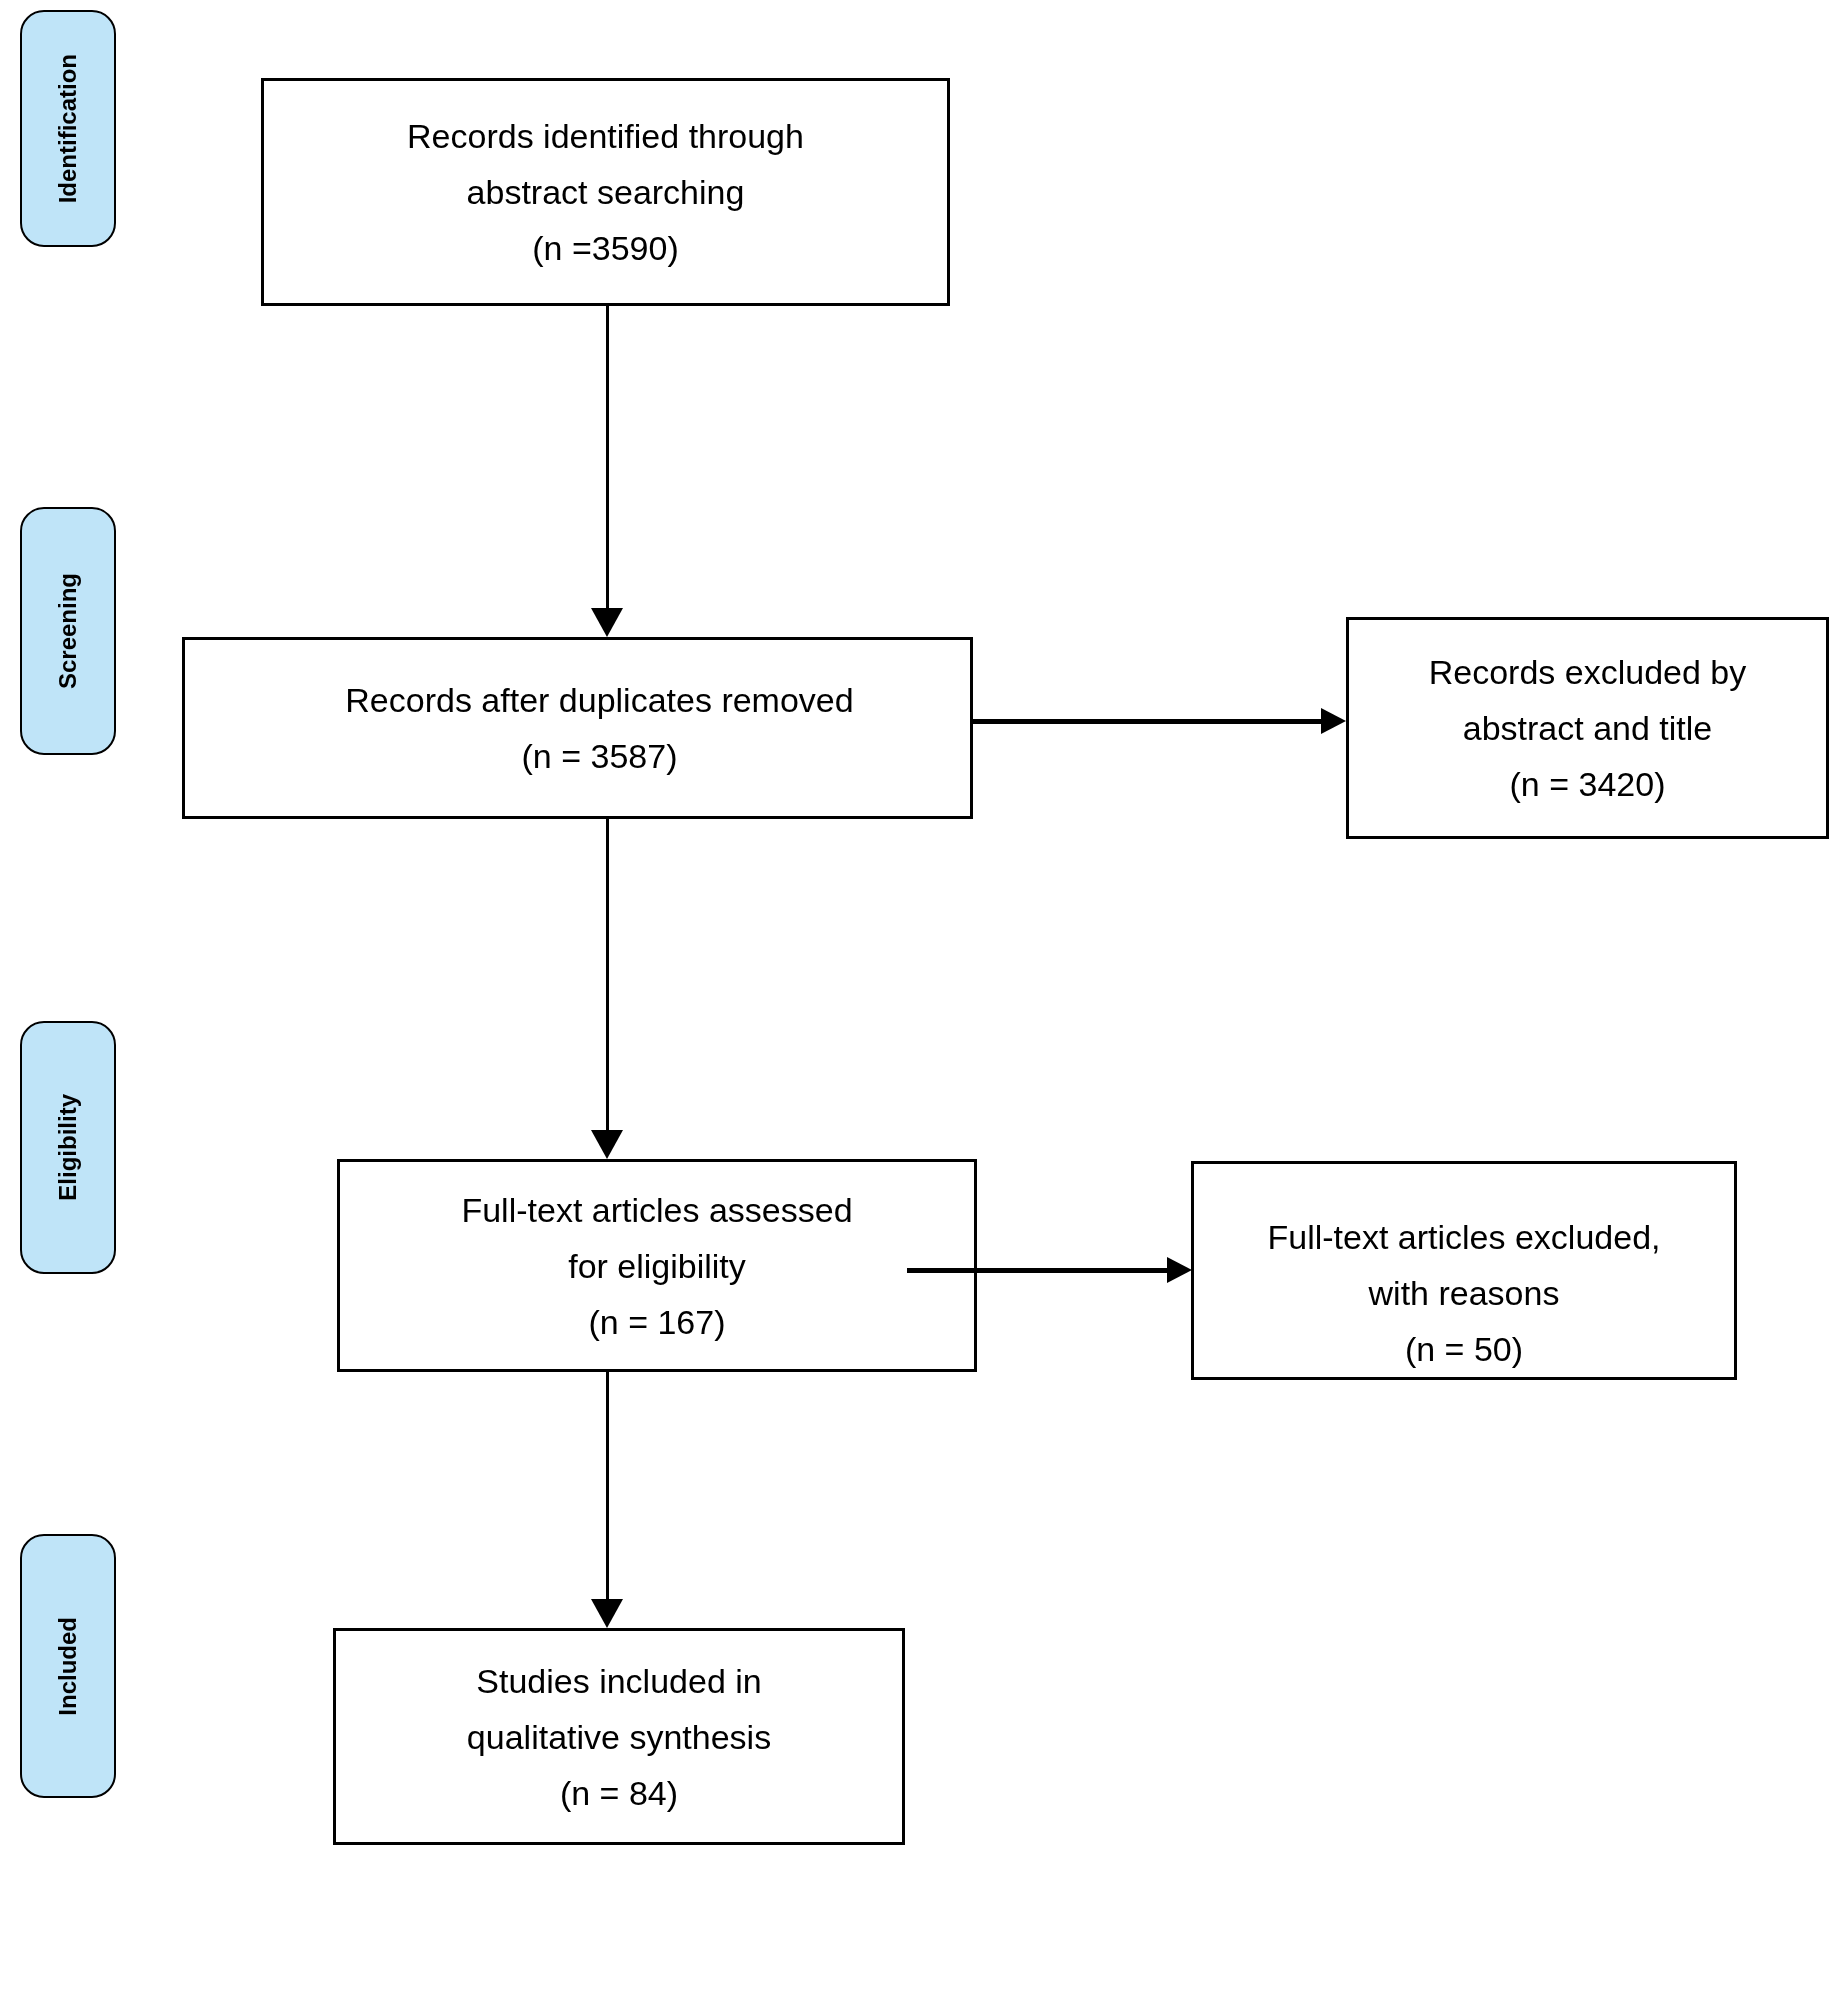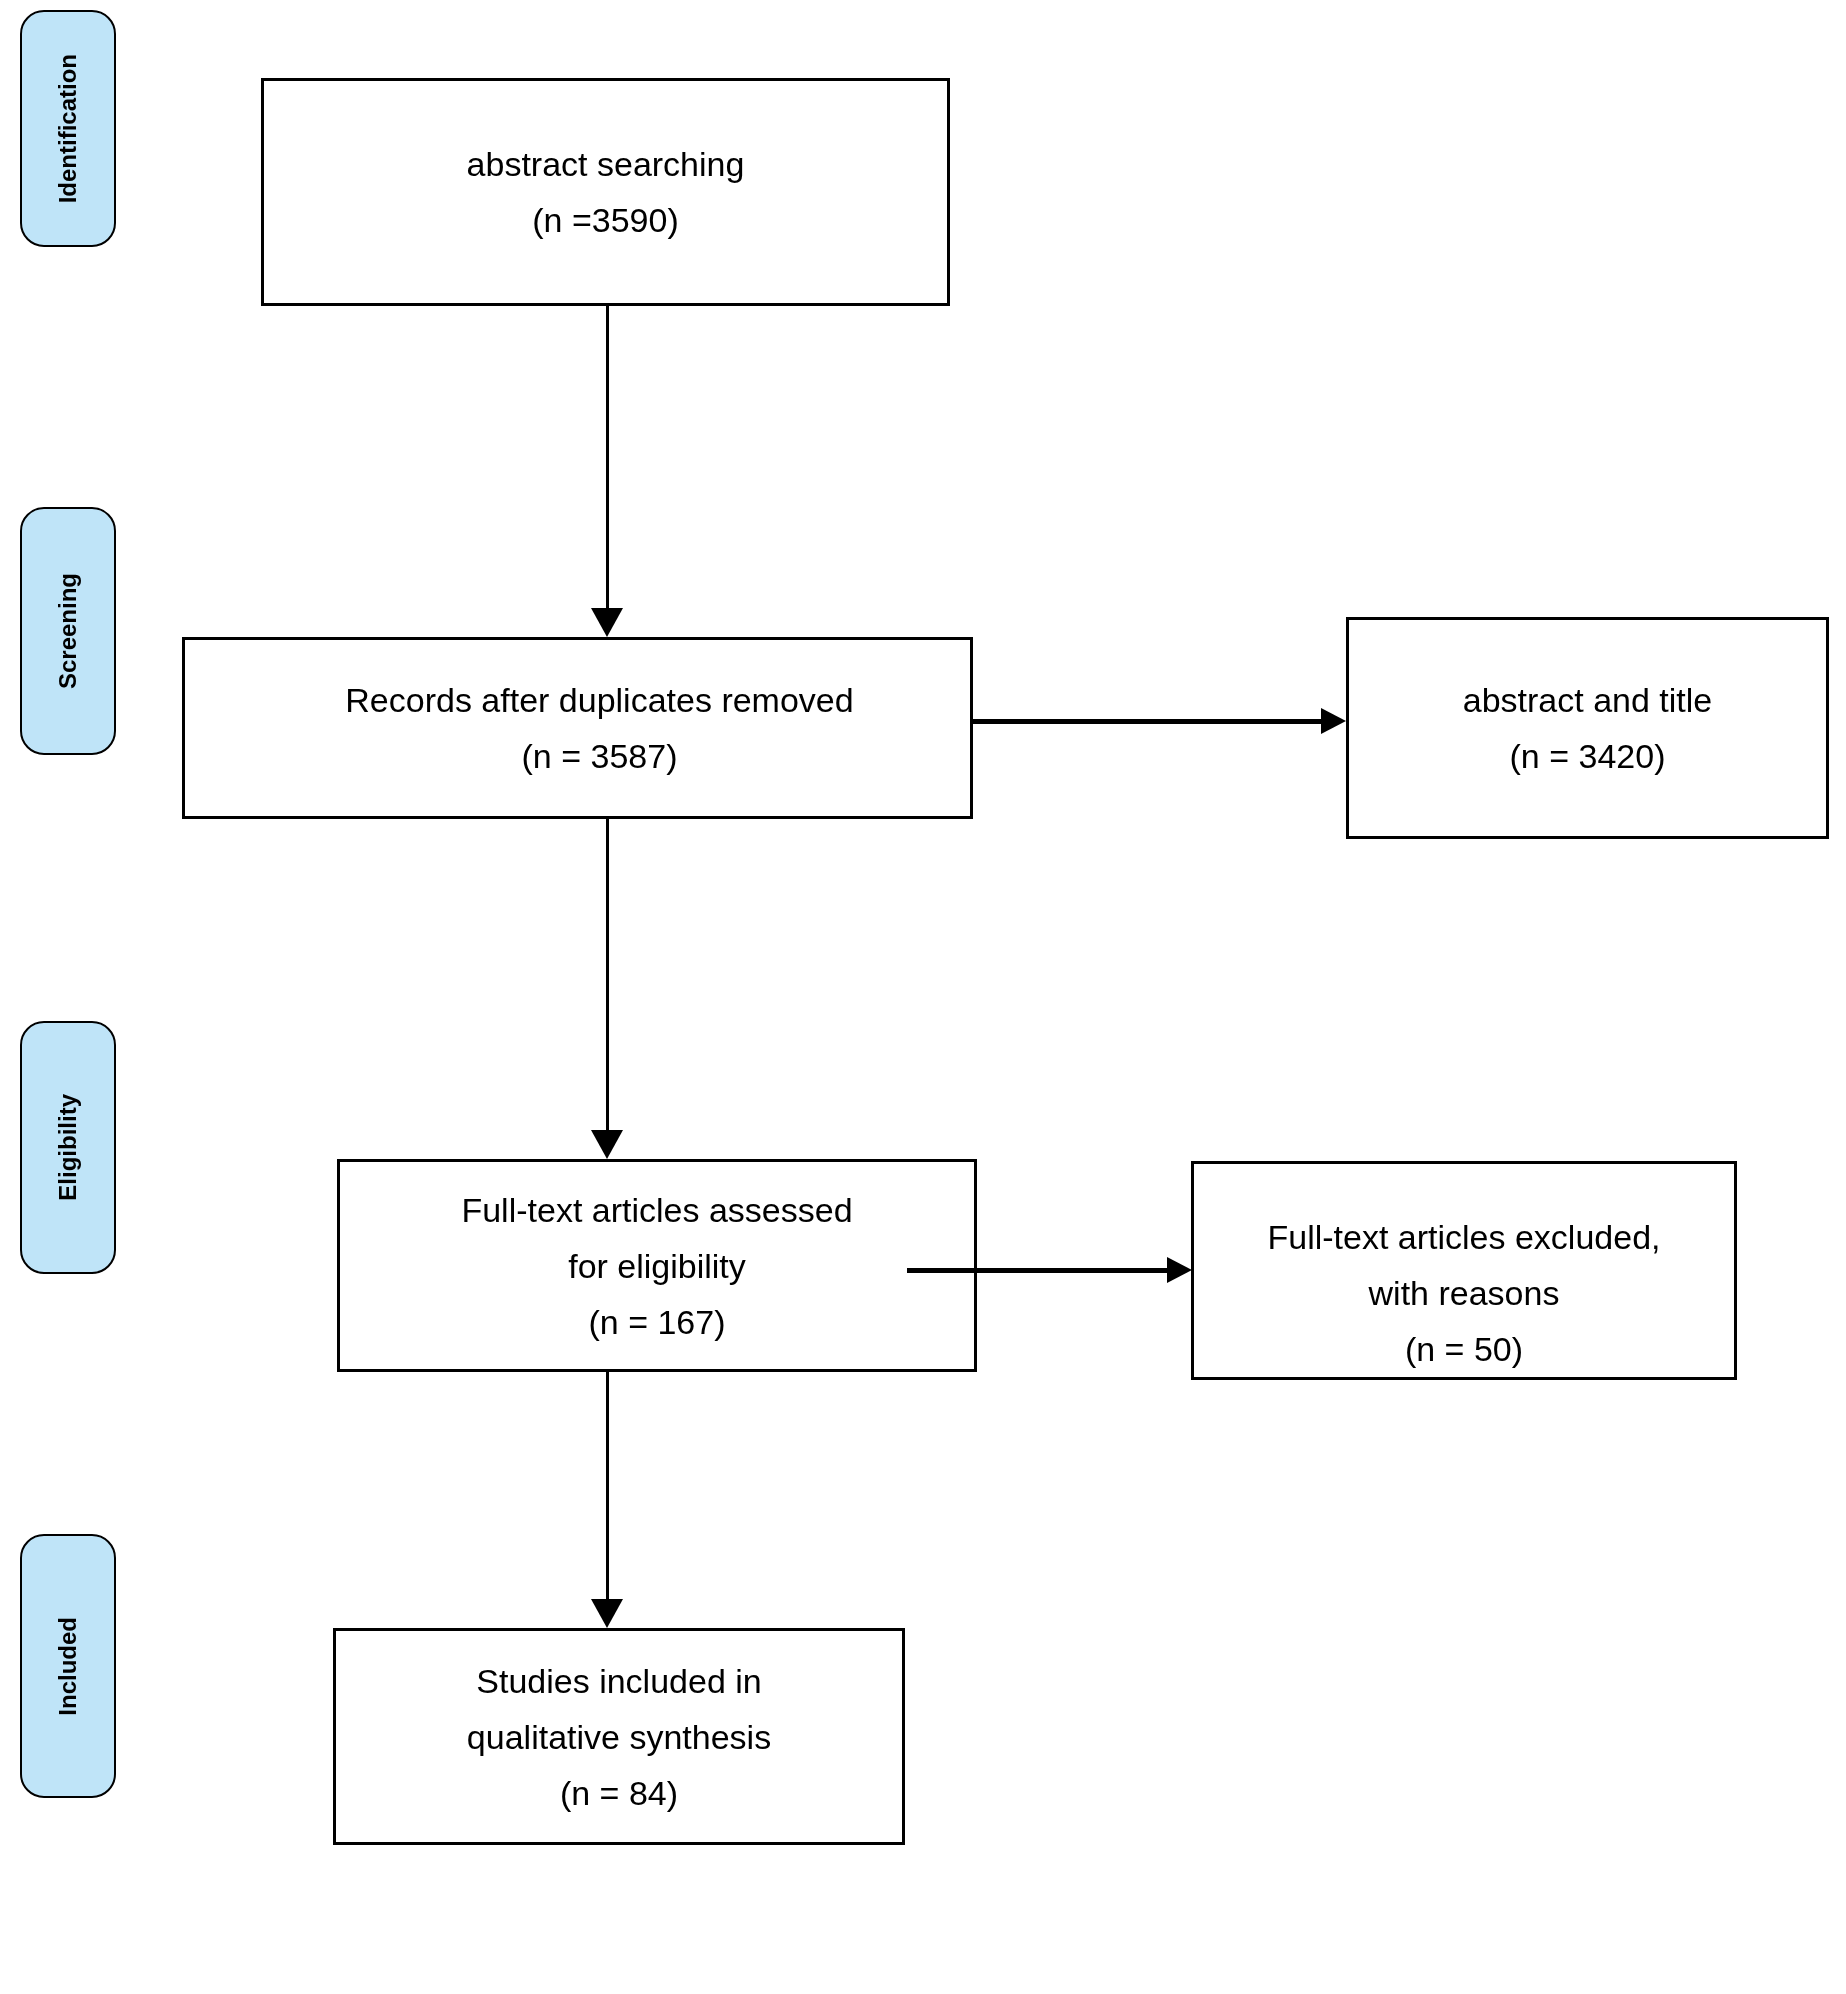--- a/index.html
+++ b/index.html
@@ -98,30 +98,32 @@
     <span class="stage-text">Screening</span>
   </div>
   <div class="stage stage-eligibility">
     <span class="stage-text">Eligibility</span>
   </div>
   <div class="stage stage-included">
     <span class="stage-text">Included</span>
   </div>
 
   <div class="fbox box-identified">
+    <div class="line">Records identified through</div>
     <div class="line">abstract searching</div>
     <div class="line">(n =3590)</div>
   </div>
 
   <div class="fbox box-deduplicated">
     <div class="line">Records after duplicates removed</div>
     <div class="line">(n = 3587)</div>
   </div>
 
   <div class="fbox box-excluded-abstract">
+    <div class="line">Records excluded by</div>
     <div class="line">abstract and title</div>
     <div class="line">(n = 3420)</div>
   </div>
 
   <div class="fbox box-fulltext-assessed">
     <div class="line">Full-text articles assessed</div>
     <div class="line">for eligibility</div>
     <div class="line">(n = 167)</div>
   </div>
 

